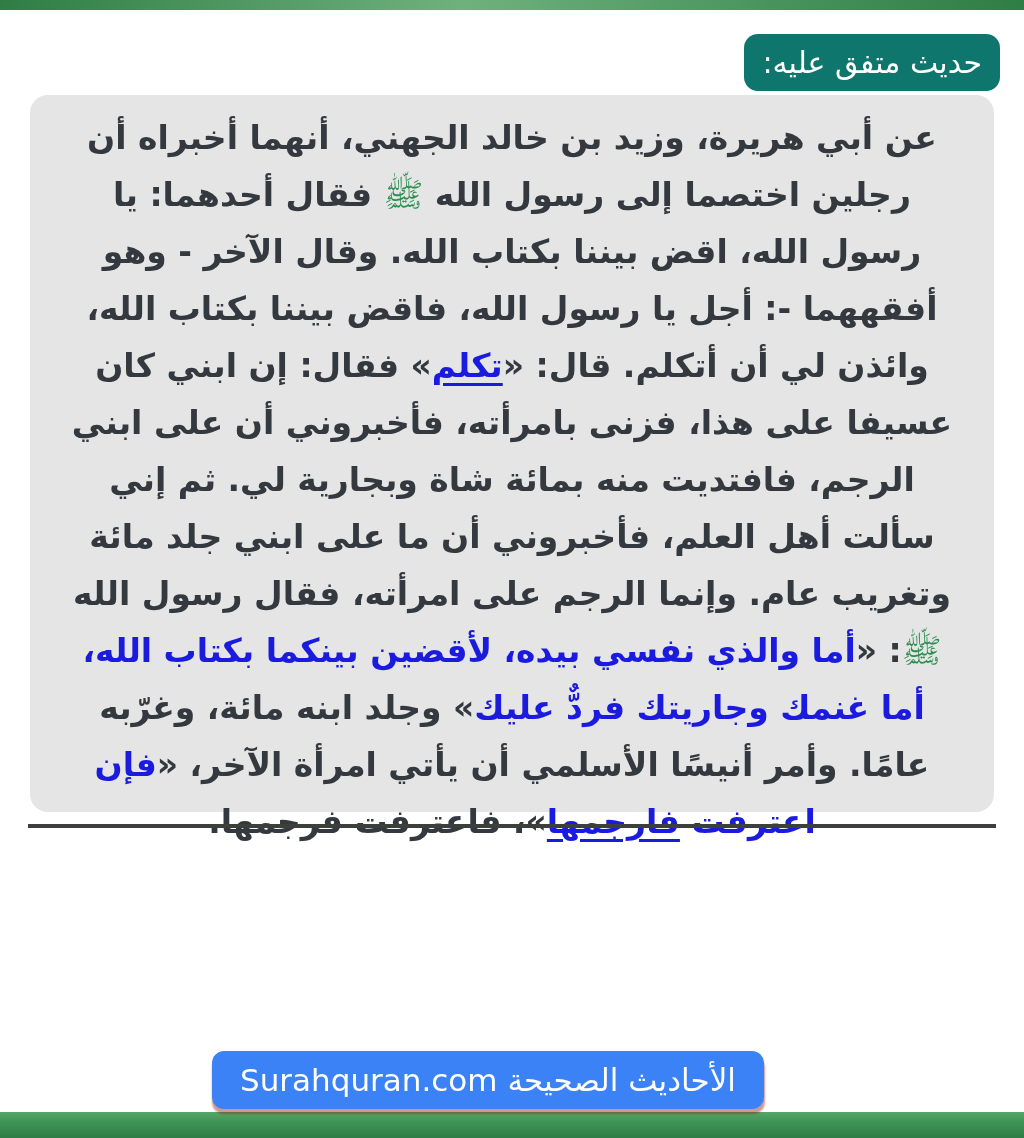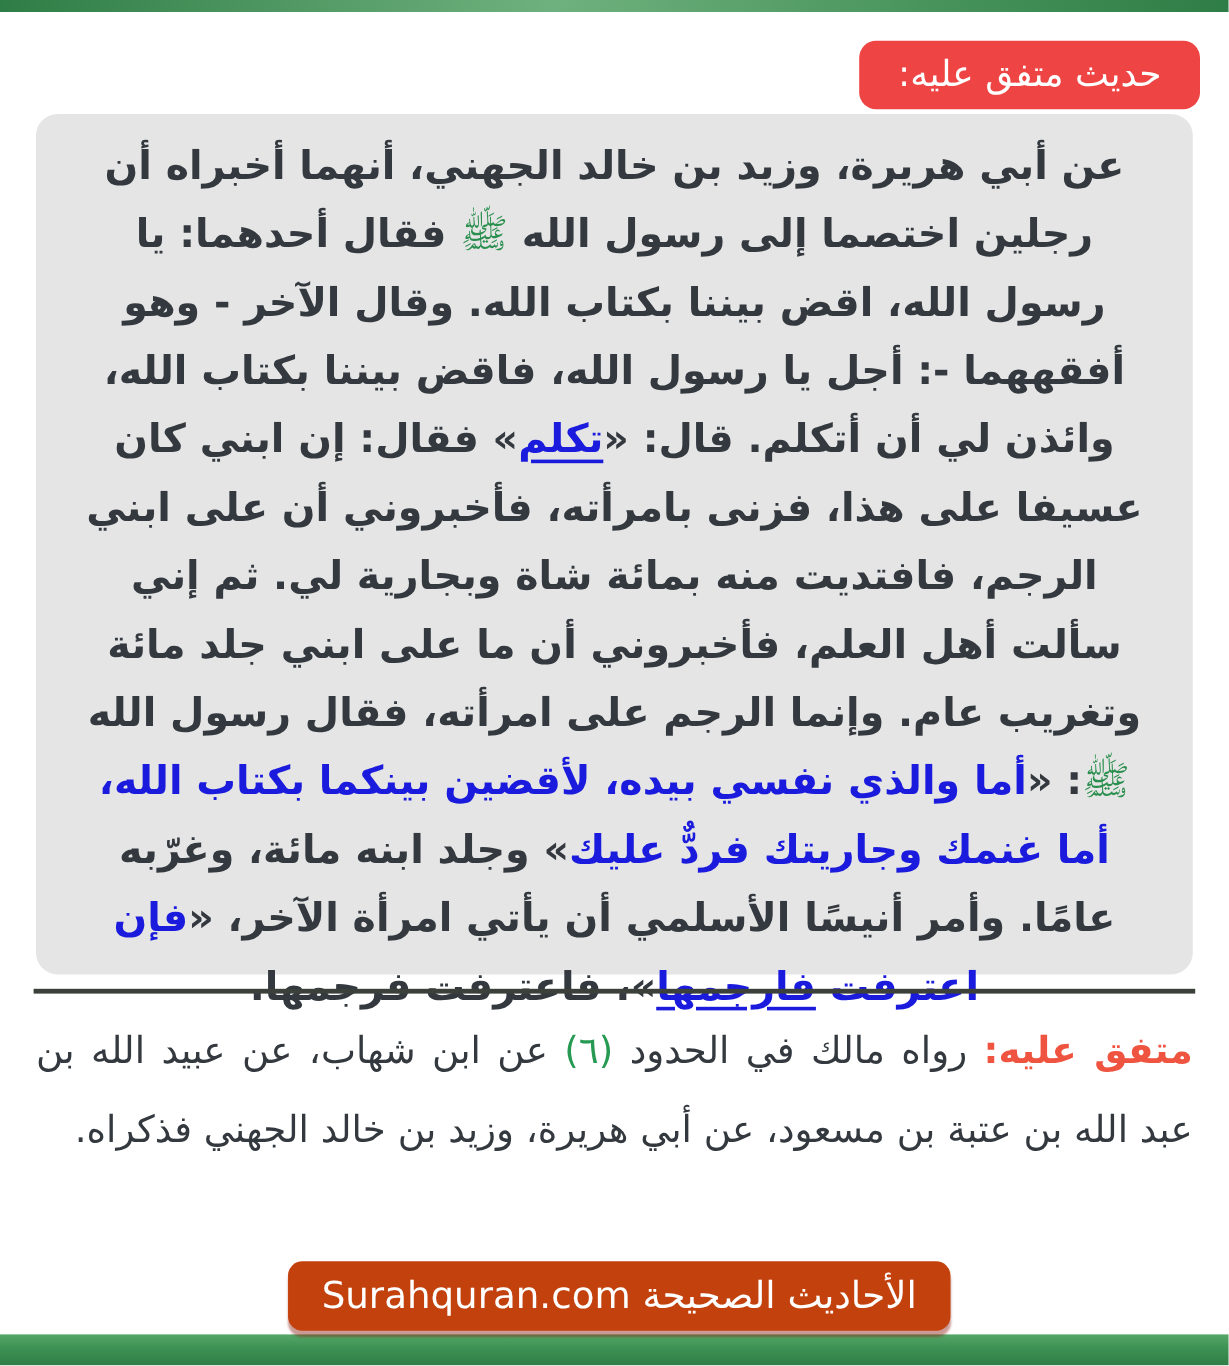--- a/index.html
+++ b/index.html
@@ -14,22 +14,22 @@
     background:linear-gradient(90deg,#2f7d46 0%,#6fb17e 45%,#49945d 75%,#2f7d46 100%);
   }
   .bottombar{
     position:absolute;bottom:0;left:0;width:1024px;height:26px;
     background:linear-gradient(180deg,#55a768 0%,#3f9355 40%,#2e7d46 100%);
     z-index:1;
   }
   
   .title-badge{
     position:absolute;top:34px;right:24px;height:57px;
-    background:#ef4444;border-radius:14px;
-    display:flex;align-items:center;padding:0 32px;
+    background:#0f766e;border-radius:14px;
+    display:flex;align-items:center;padding:0 18px;
     color:#ffffff;font-size:30px;font-weight:500;direction:rtl;
     z-index:2;
   }
   
   .hadith-box{
     position:absolute;top:95px;left:30px;width:964px;height:717px;
     background:#e5e5e5;border-radius:18px;
     box-sizing:border-box;padding:14px 30px;
   }
   .hadith-text{
@@ -49,22 +49,22 @@
   
   .takhrij{
     position:absolute;top:843px;left:30px;width:964px;
     margin:0;direction:rtl;text-align:justify;
     font-size:31px;line-height:66px;color:#33393f;font-weight:400;
   }
   .t-red{color:#ee5440;font-weight:bold;}
   .t-green{color:#269a52;}
   
   .footer-badge{
-    position:absolute;top:1051px;left:516px;transform:translateX(-50%);
-    background:#c2410c;border-radius:12px;
+    position:absolute;top:1051px;left:488px;transform:translateX(-50%);
+    background:#3b82f6;border-radius:12px;
     padding:11px 28px;white-space:nowrap;
     color:#ffffff;font-size:31px;direction:rtl;
     z-index:2;box-shadow:0 5px 2px rgba(140,30,20,0.45);
   }
 </style>
 </head>
 <body>
 
 <div class="canvas">
 
@@ -73,21 +73,20 @@
   <div class="title-badge">
     <span>حديث متفق عليه:</span>
   </div>
 
   <div class="hadith-box">
     <p class="hadith-text"><span class="c-dark">عن أبي هريرة، وزيد بن خالد الجهني، أنهما أخبراه أن رجلين اختصما إلى رسول الله </span><span class="c-saw">ﷺ</span><span class="c-dark"> فقال أحدهما: يا رسول الله، اقض بيننا بكتاب الله. وقال الآخر - وهو أفقههما -: أجل يا رسول الله، فاقض بيننا بكتاب الله، وائذن لي أن أتكلم. قال: «</span><span class="c-blue u">تكلم</span><span class="c-dark">» فقال: إن ابني كان عسيفا على هذا، فزنى بامرأته، فأخبروني أن على ابني الرجم، فافتديت منه بمائة شاة وبجارية لي. ثم إني سألت أهل العلم، فأخبروني أن ما على ابني جلد مائة وتغريب عام. وإنما الرجم على امرأته، فقال رسول الله </span><span class="c-saw">ﷺ</span><span class="c-dark">: «</span><span class="c-blue">أما والذي نفسي بيده، لأقضين بينكما بكتاب الله، أما غنمك وجاريتك فردٌّ عليك</span><span class="c-dark">» وجلد ابنه مائة، وغرّبه عامًا. وأمر أنيسًا الأسلمي أن يأتي امرأة الآخر، «</span><span class="c-blue">فإن اعترفت </span><span class="c-blue u">فارجمها</span><span class="c-dark">»، فاعترفت فرجمها.</span></p>
   </div>
 
   <div class="divider"></div>
 
-  <p class="takhrij"><span class="t-red">متفق عليه:</span><span> رواه مالك في الحدود </span><span class="t-green">(٦)</span><span> عن ابن شهاب، عن عبيد الله بن عبد الله بن عتبة بن مسعود، عن أبي هريرة، وزيد بن خالد الجهني فذكراه.</span></p>
 
   <div class="footer-badge">
     <span>الأحاديث الصحيحة Surahquran.com</span>
   </div>
 
   <div class="bottombar"></div>
 
 </div>
 
 </body></html>

